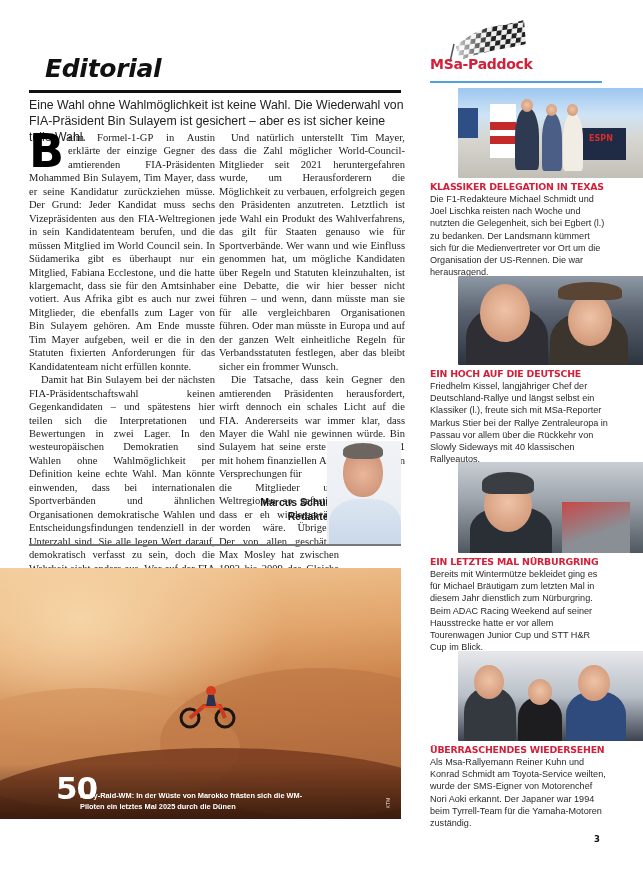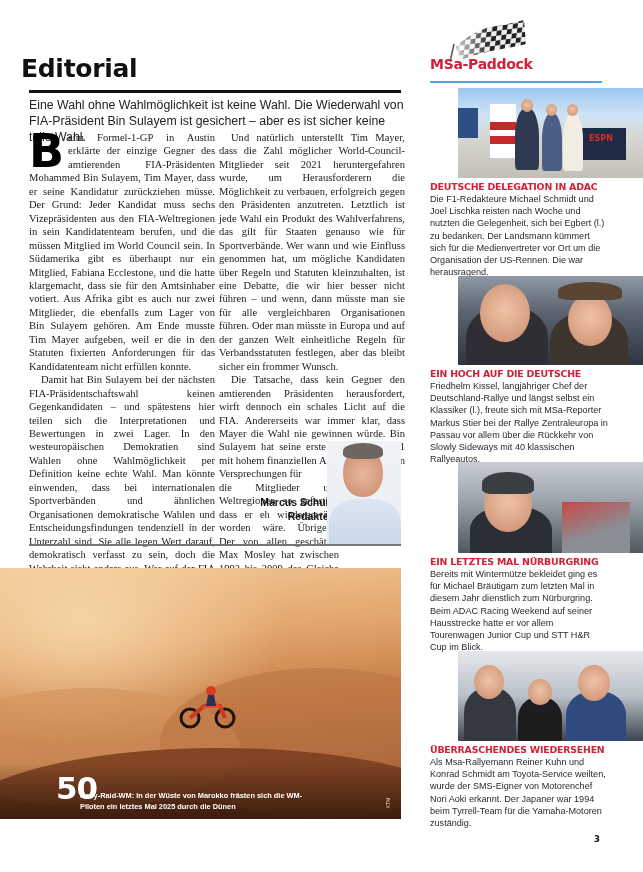--- a/index.html
+++ b/index.html
@@ -1,23 +1,23 @@
 <!DOCTYPE html>
 <html><head>
 <meta charset="utf-8">
 <style>
   * { box-sizing: border-box; margin: 0; padding: 0; }
   html, body { width: 643px; height: 872px; background: #ffffff; overflow: hidden; }
   body { position: relative; font-family: "Liberation Serif", serif; color: #1a1a1a; }
 
   
   .ed-title {
-    position: absolute; left: 21px; top: 54px;
+    position: absolute; left: 45px; top: 54px;
     font-family: "DejaVu Sans", sans-serif; font-weight: bold; font-size: 25px;
-    letter-spacing: -0.3px; color: #111;
+    letter-spacing: -0.3px; color: #111; font-style: italic;
   }
   .ed-rule { position: absolute; left: 29px; top: 90px; width: 372px; height: 3px; background: #111; }
   .ed-lead {
     position: absolute; left: 29px; top: 97px; width: 380px;
     font-family: "Liberation Sans", sans-serif; font-size: 12.3px; line-height: 16px; color: #222;
   }
 
   
   .col {
     position: absolute; top: 131px; width: 186px;
@@ -208,21 +208,21 @@
     <div style="margin-top:6px;height:8px;background:#c52a2a;"></div>
   </div>
   <div style="position:absolute;left:118px;top:40px;width:50px;height:32px;background:#1f2b45;color:#d62d2d;font:bold 8px 'DejaVu Sans',sans-serif;text-align:center;padding-top:6px;">ESPN</div>
   <div class="figure" style="left:57px;top:20px;width:24px;height:62px;background:#2d3a52;"></div>
   <div class="face" style="left:63px;top:11px;width:12px;height:13px;"></div>
   <div class="figure" style="left:84px;top:25px;width:20px;height:58px;background:#4a5e86;"></div>
   <div class="face" style="left:88px;top:16px;width:11px;height:12px;"></div>
   <div class="figure" style="left:105px;top:25px;width:20px;height:58px;background:#f1ece4;"></div>
   <div class="face" style="left:109px;top:16px;width:11px;height:12px;"></div>
 </div>
-<div class="side-head sh-1">DEUTSCHE DELEGATION IN ADAC</div>
+<div class="side-head sh-1">KLASSIKER DELEGATION IN TEXAS</div>
 <div class="side-text st-1">Die F1-Redakteure Michael Schmidt und Joel Lischka reisten nach Woche und nutzten die Gelegenheit, sich bei Egbert (l.) zu bedanken. Der Landsmann kümmert sich für die Medienvertreter vor Ort um die Organisation der US-Rennen. Die war herausragend.</div>
 
 <div class="side-photo sp-2">
   <div class="figure" style="left:8px;top:30px;width:82px;height:70px;background:#2e2e34;"></div>
   <div class="face" style="left:22px;top:8px;width:50px;height:58px;"></div>
   <div class="figure" style="left:92px;top:36px;width:78px;height:64px;background:#3b352e;"></div>
   <div class="face" style="left:110px;top:18px;width:44px;height:52px;"></div>
   <div style="position:absolute;left:100px;top:6px;width:64px;height:18px;border-radius:50% 50% 20% 20%;background:#5a4535;"></div>
 </div>
 <div class="side-head sh-2">EIN HOCH AUF DIE DEUTSCHE</div>

